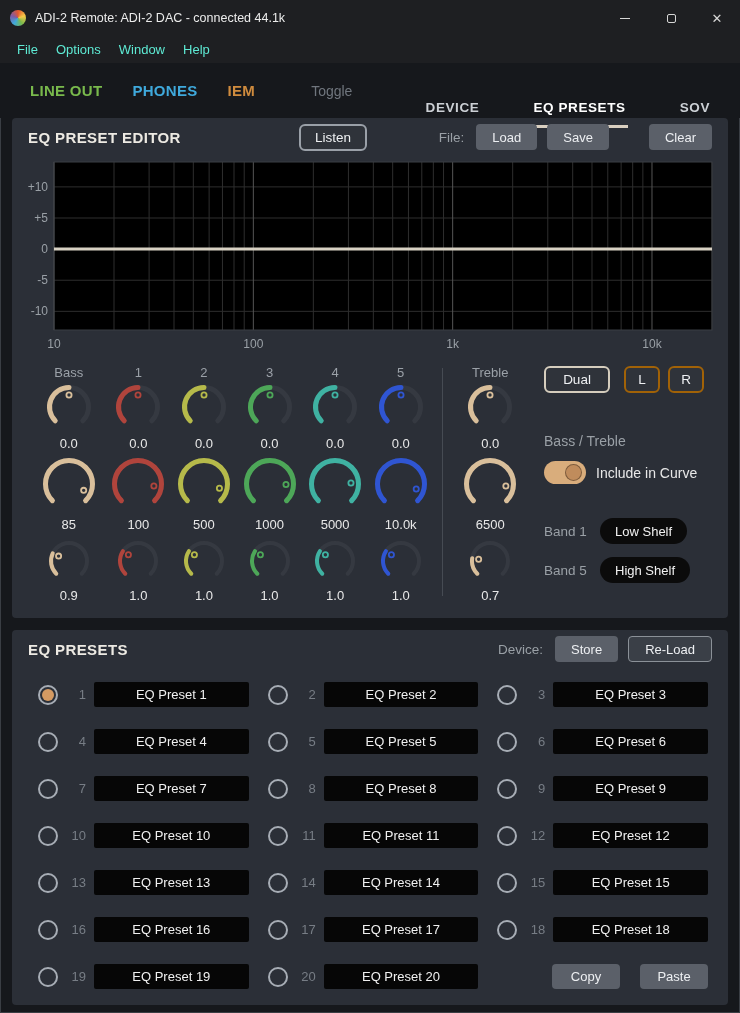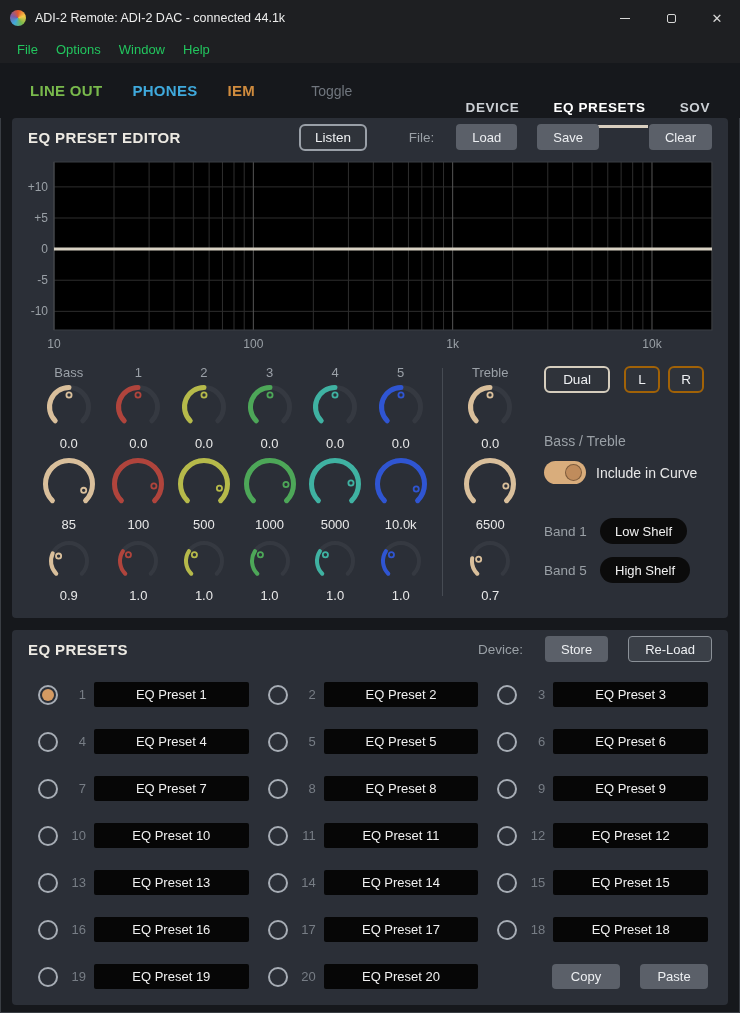--- a/index.html
+++ b/index.html
@@ -17,37 +17,37 @@
   .titlebar { height:36px; background:#1e1f22; display:flex; align-items:center; padding-left:10px; }
   .app-icon { width:16px; height:16px; border-radius:50%;
     background: conic-gradient(#e4572e,#f7c948,#79b94c,#3fa9dc,#7d5ba6,#e4572e); flex:0 0 auto; }
   .win-title { font-size:12.5px; color:#ececec; margin-left:9px; }
   .win-controls { margin-left:auto; display:flex; height:36px; }
   .win-btn { width:46px; height:36px; display:flex; align-items:center; justify-content:center; color:#d6d6d6; font-size:13px; }
   .glyph-min { width:10px; height:1px; background:currentColor; display:block; }
   .glyph-max { width:9px; height:9px; border:1px solid currentColor; border-radius:2px; display:block; }
   
   .menubar { height:27px; background:#1e1f22; display:flex; align-items:center; padding-left:8px; font-size:13px; }
-  .menu-item { padding:0 9px; color:#22c55e; }
+  .menu-item { padding:0 9px; color:#5eead4; }
   
   .tabbar { height:55px; display:flex; align-items:center; padding:0 30px; background:#16181c; }
   .tab-group { display:flex; align-items:center; }
   .tab-group.left { gap:30px; }
   .tab-group.middle { margin-left:56px; }
-  .tab-group.right { margin-left:auto; gap:34px;margin-top:34px; }
+  .tab-group.right { margin-left:auto; gap:54px;margin-top:34px; }
   .tab { position:relative; white-space:nowrap; }
   .tab.big { font-weight:700; font-size:15px; letter-spacing:0.3px; }
   .tab.mid { font-size:14px; }
   .tab.caps { font-size:13.5px; font-weight:600; letter-spacing:0.6px; }
   .tab.active::after { content:""; position:absolute; left:-2px; right:-2px; bottom:-13px; height:3px; background:var(--underline,#d9cfc0); }
   
   .panel { margin:0 12px 12px 12px; background:#2b2f37; border-radius:4px; }
   .panel-head { height:38px; display:flex; align-items:center; padding:0 16px; position:relative; }
   .panel-title { font-size:15px; font-weight:700; color:#edeae3; letter-spacing:0.4px; }
-  .head-right { margin-left:auto; display:flex; align-items:center; gap:20px; }
+  .head-right { margin-left:auto; display:flex; align-items:center; gap:10px; }
   .head-label { color:#9aa0a6; font-size:13.5px; margin-right:2px; }
   .btn { background:#5b6069; border:none; color:#edeff2; height:26px; border-radius:4px;
          font-size:13px; padding:0 16px; font-family:inherit; cursor:default; }
   .btn.bordered { background:#3a3f47; border:1px solid #8b9198; }
   .btn.clear-btn { margin-left:30px; }
   .ghost-btn { background:rgba(255,255,255,0.02); border:2px solid #a16207; border-radius:6px;
                color:#eef0f2; height:27px; font-size:13.5px; font-family:inherit; cursor:default; }
   .listen-btn { position:absolute; left:287px; top:6px; padding:0 14px; border-color:#9aa0a8; }
   
   .graph-wrap { padding:2px 12px 0 12px; }

